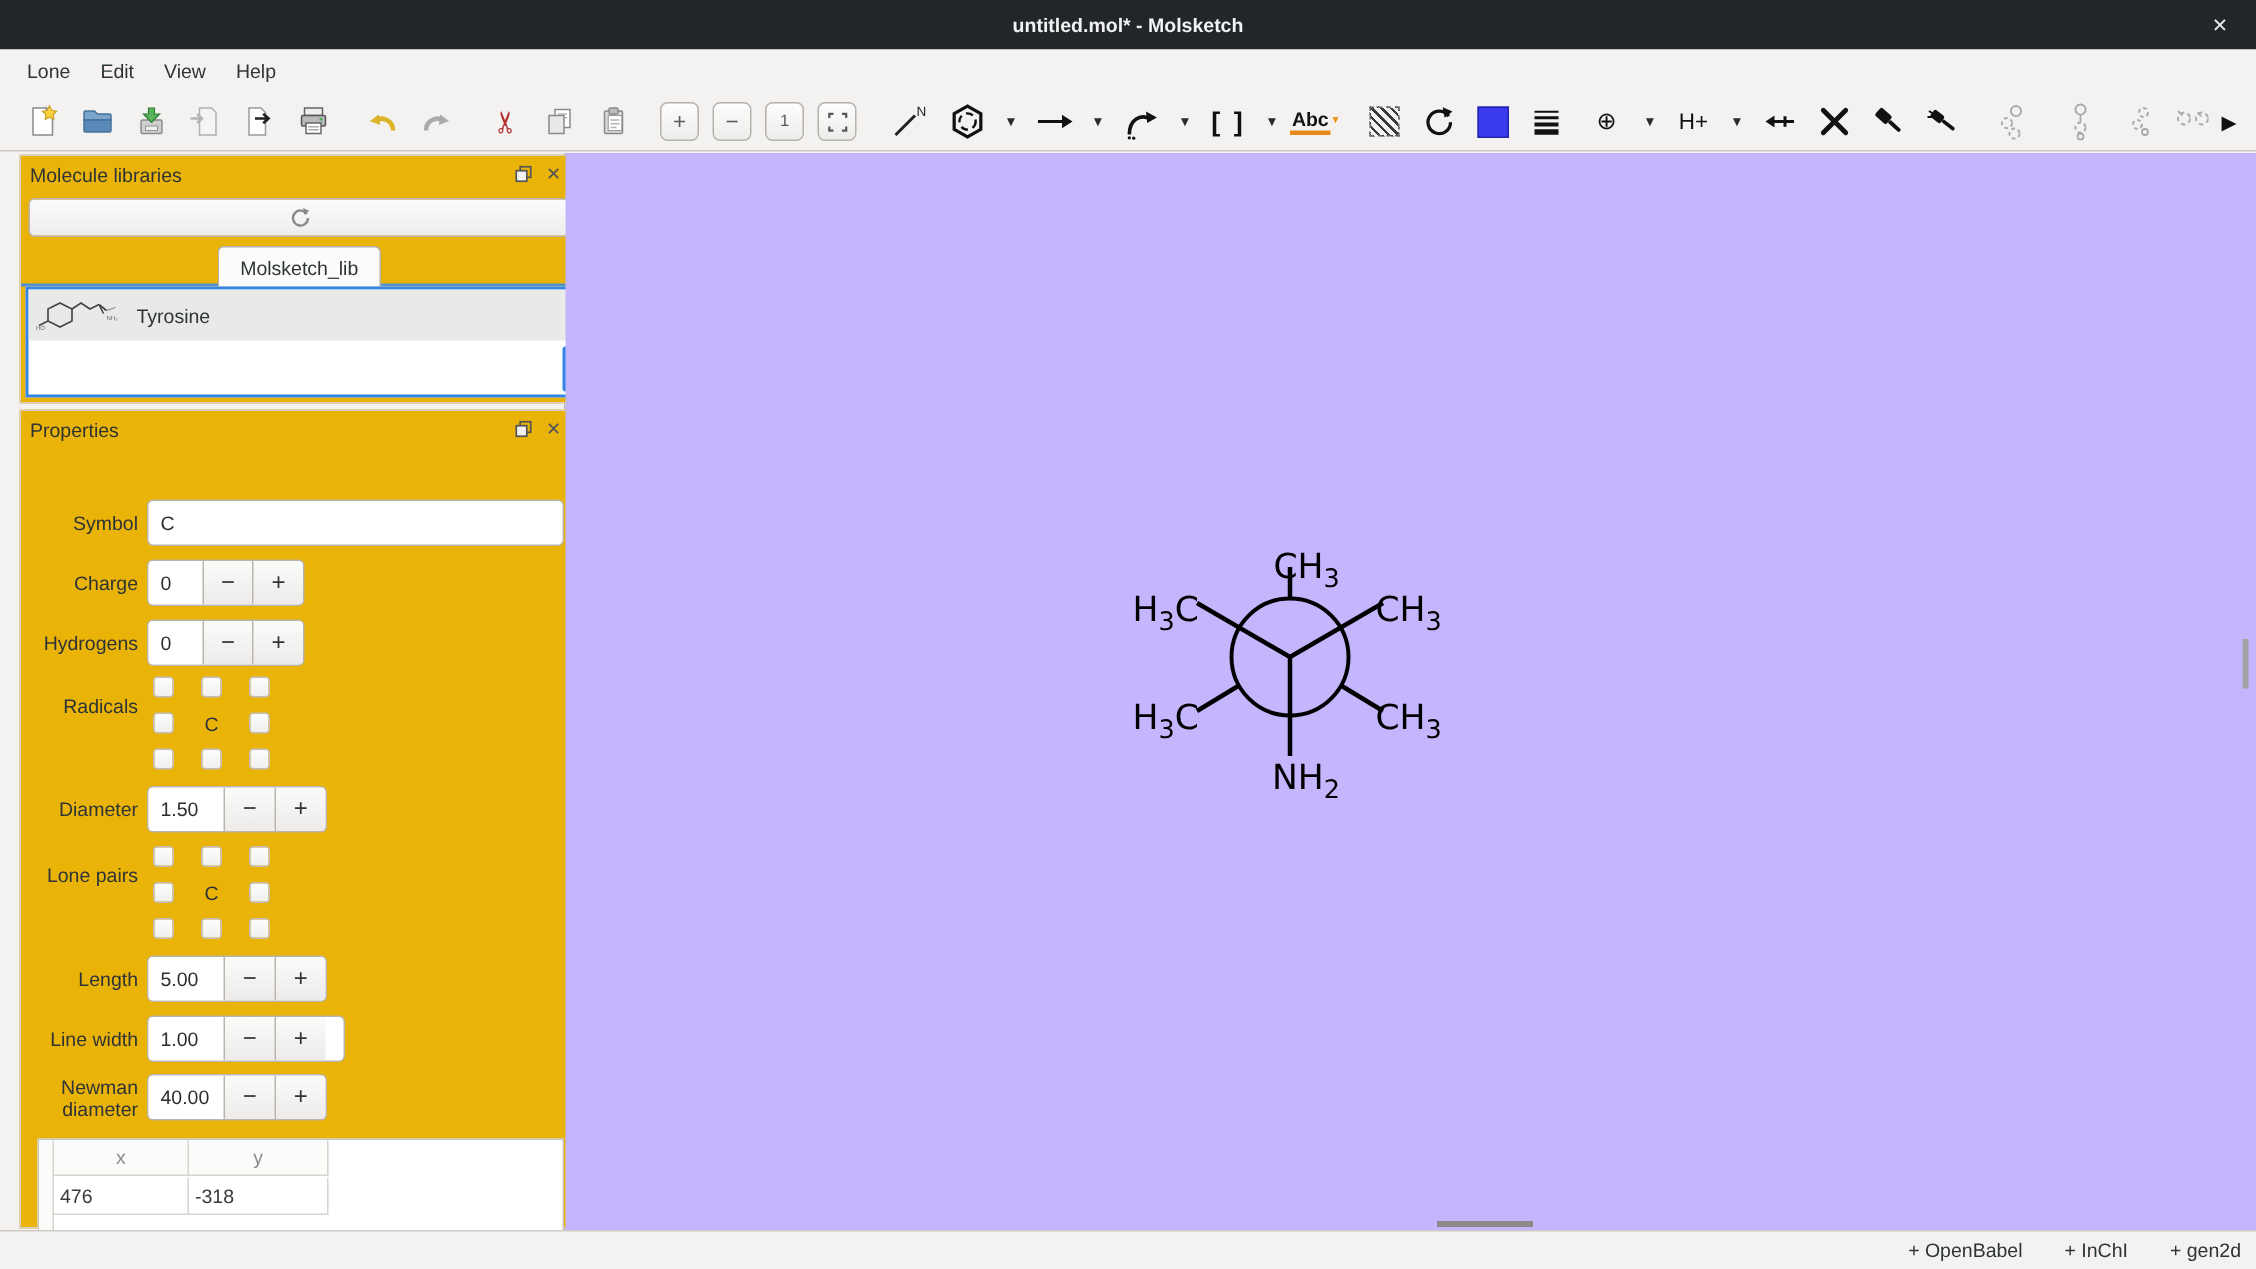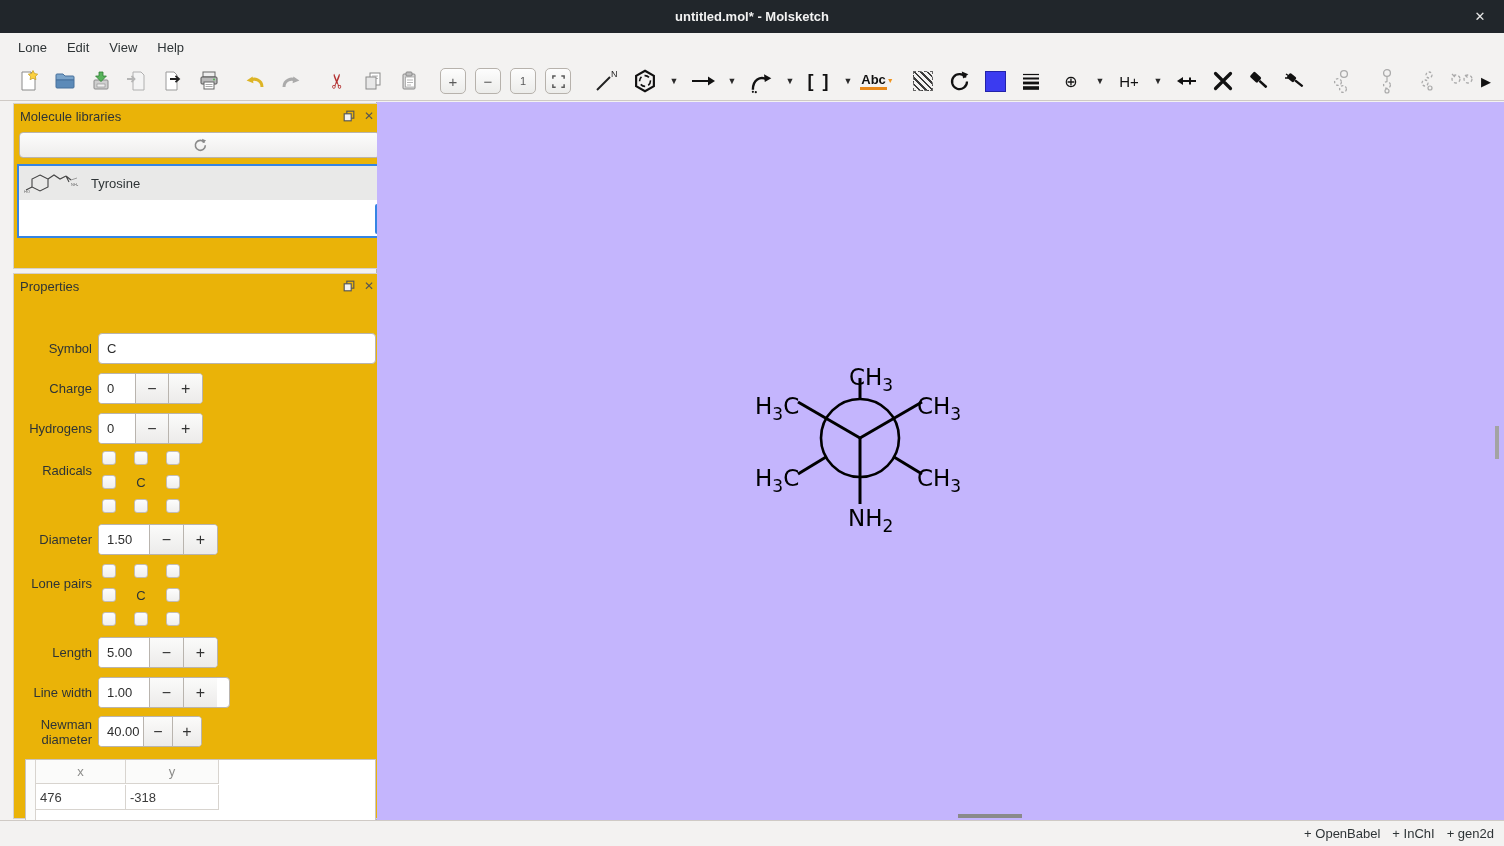--- a/index.html
+++ b/index.html
@@ -71,21 +71,21 @@
 
   
   .canvas { position:absolute; left:377px; top:0; width:1127px; height:718px; background:#c4b5fd; }
   .vscroll-handle { position:absolute; right:5px; top:324px; width:4px; height:33px; background:#a3a3a3; }
   .hscroll-handle { position:absolute; left:581px; bottom:2px; width:64px; height:4px; background:#8a8a8a; }
   .mol-label { font-family:"DejaVu Sans","Liberation Sans",sans-serif; font-size:23px; fill:#000; }
   .mol-sub { font-size:17px; }
 
   
   .statusbar { position:absolute; left:0; top:820px; width:1504px; height:26px; background:#f3f2f1; border-top:1px solid #cfcac5; display:flex; align-items:center; justify-content:flex-end; padding-right:10px; color:#2e3436; }
-  .statusbar span { margin-left:12px; }
+  .statusbar span { margin-left:28px; }
 </style>
 </head>
 <body>
 
 <div class="titlebar">
   <div class="title">untitled.mol* - Molsketch</div>
   <div class="close">✕</div>
 </div>
 
 <div class="menubar">
@@ -328,20 +328,23 @@
               <rect x="2.5" y="5.5" width="8" height="8" fill="#f3f2f1" stroke="#555" stroke-width="1.3"></rect>
             </svg>
         </div>
         <div class="dp-ico">✕</div>
       </div>
       <div class="lib-refresh">
         <svg width="16" height="16" viewBox="0 0 24 24">
             <path d="M18.8 8.5A7.5 7.5 0 1 0 20 12.5" fill="none" stroke="#8a8a8a" stroke-width="2.4"></path>
             <path d="M15 2.5l6.2 2.7-5 4z" fill="#8a8a8a"></path>
           </svg>
+      </div>
+      <div class="tabbar">
+        <div class="tab">Molsketch_lib</div>
       </div>
       <div class="liblist">
         <div class="librow">
           <svg class="thumb" viewBox="0 0 62 28">
             <polygon points="17,6 25,10 25,18 17,22 9,18 9,10" fill="none" stroke="#444" stroke-width="1.1"></polygon>
             <path d="M9 18L3 21M25 10l6-4 6 4 6-3" fill="none" stroke="#444" stroke-width="1.1"></path>
             <path d="M43 7l5 4M43 7l3 6" fill="none" stroke="#444" stroke-width="1.1"></path>
             <path d="M48 11l6-2" fill="none" stroke="#888" stroke-width="0.8"></path>
             <text x="1" y="24" font-size="4" fill="#666">HO</text>
             <text x="48" y="17" font-size="4" fill="#666">NH₂</text>
@@ -424,21 +427,21 @@
         </div>
 
         <div class="prow-label" style="top:387px">Line width</div>
         <div class="spin" style="top:379px; width:132px;">
           <div class="spin-val" style="width:50px">1.00</div>
           <button class="spin-btn">−</button>
           <button class="spin-btn">+</button>
         </div>
 
         <div class="prow-label" style="top:419px; line-height:15px;">Newman diameter</div>
-        <div class="spin" style="top:418px; width:104px;">
+        <div class="spin" style="top:418px; width:120px;">
           <div class="spin-val" style="width:50px">40.00</div>
           <button class="spin-btn">−</button>
           <button class="spin-btn">+</button>
         </div>
 
         <div class="ctable">
           <div class="ct-vhead"></div>
           <div class="ct-h" style="left:10px; width:90px;">x</div>
           <div class="ct-h" style="left:100px; width:93px;">y</div>
           <div class="ct-c" style="left:10px; width:90px;">476</div>

